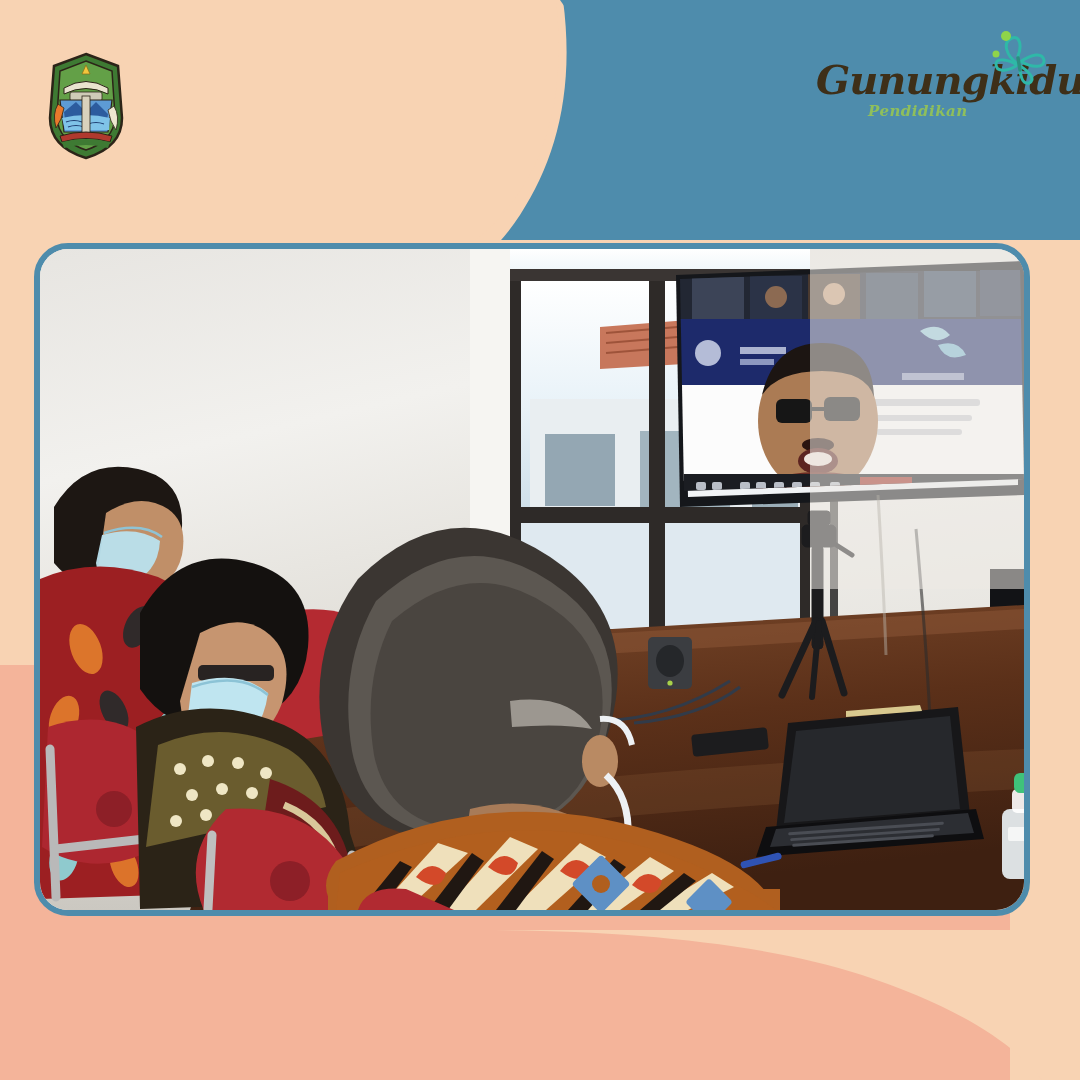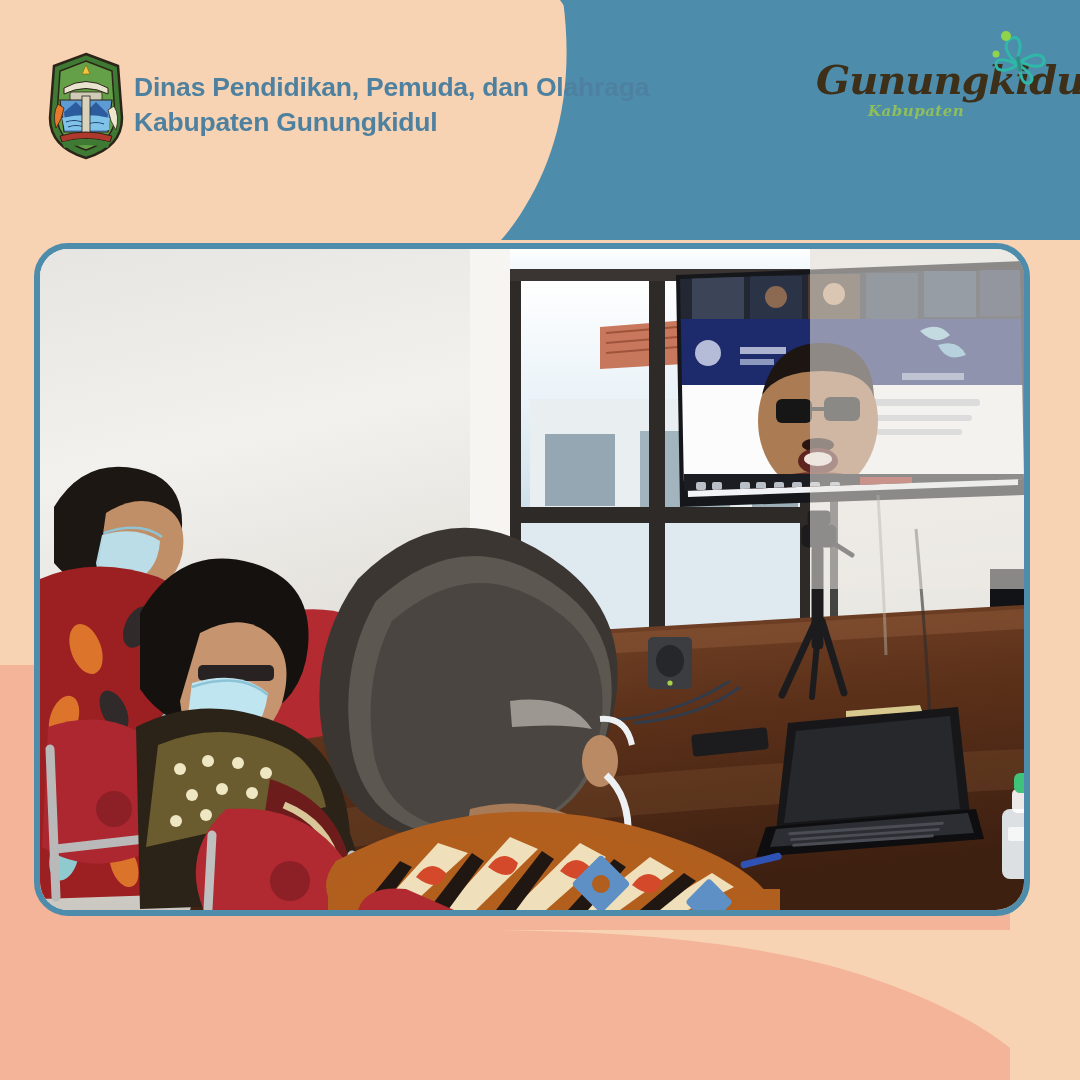--- a/index.html
+++ b/index.html
@@ -141,26 +141,24 @@
         <path d="M44 72 Q52 69 60 72"></path>
       <path d="M24 75 Q32 72 40 75"></path>
     </g>
     <rect x="38" y="44" width="8" height="38" fill="#D9D2BC" stroke="#2C2418" stroke-width="0.8"></rect>
     <path d="M14 52 Q8 62 12 76 Q18 68 20 56 Z" fill="#E8792C" stroke="#2C2418" stroke-width="0.8"></path>
     <path d="M70 54 Q76 64 72 78 Q66 70 64 58 Z" fill="#EDE7D0" stroke="#2C2418" stroke-width="0.8"></path>
     <path d="M16 84 Q42 76 68 84 L66 90 Q42 83 18 90 Z" fill="#B0392E" stroke="#2C2418" stroke-width="1"></path>
     <path d="M18 90 Q42 84 66 90 L64 96 Q42 90 20 96 Z" fill="#3E7A33"></path>
   </svg>
 
-  <div class="org-title">Dinas Pendidikan, Pemuda, dan Olahraga
-Kabupaten Gunungkidul</div>
 
   <div class="gk-logo">
     <div class="gk-word">Gunungkidul</div>
-    <div class="gk-tag">Kabupaten</div>
+    <div class="gk-tag">Pendidikan</div>
     <svg style="position:absolute;right:-4px;top:-14px;width:66px;height:58px" viewBox="0 0 66 58">
       <g fill="none" stroke="#2FB8A8" stroke-width="3" stroke-linecap="round">
         <path d="M34 36 C22 28 18 14 28 10 C36 7 38 18 34 28"></path>
         <path d="M36 34 C48 26 58 24 60 32 C61 40 48 40 38 34"></path>
         <path d="M32 38 C22 44 12 44 12 36 C12 29 26 32 33 37"></path>
         <path d="M36 38 C46 44 52 52 45 55 C38 57 36 46 36 40"></path>
       </g>
       <circle cx="22" cy="8" r="5" fill="#8FD44A"></circle>
       <circle cx="12" cy="26" r="3.5" fill="#8FD44A"></circle>
       <path d="M34 30 L36 42" stroke="#2C8F80" stroke-width="3.5" stroke-linecap="round"></path>

